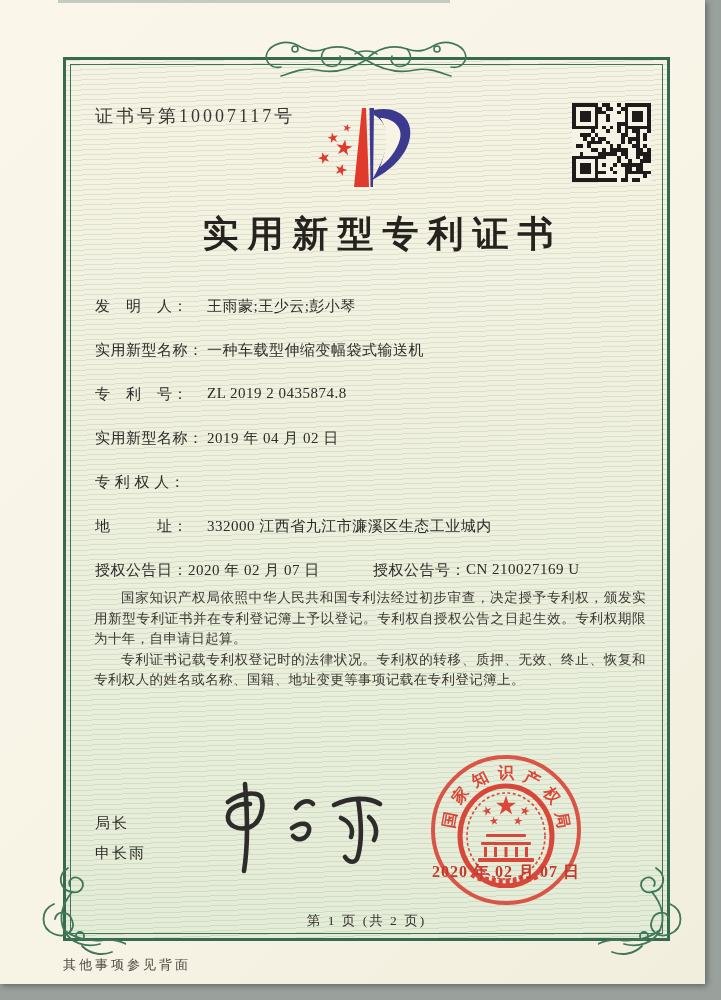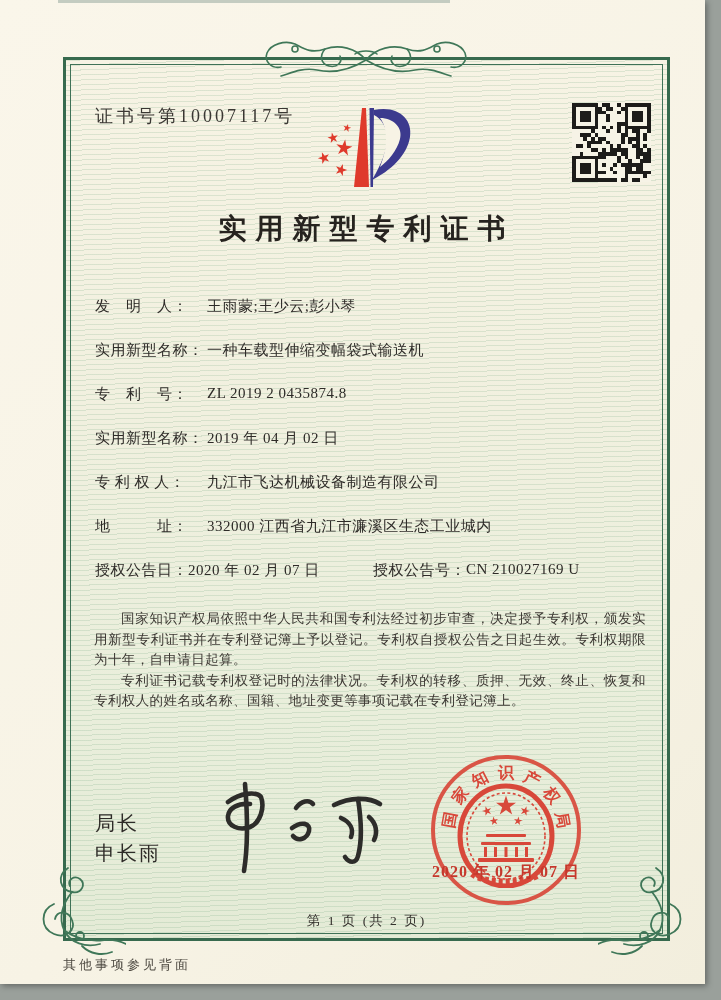--- a/index.html
+++ b/index.html
@@ -28,41 +28,41 @@
   }
   .frame-inner{
     position:absolute;inset:4px;border:1px solid #3f7257;pointer-events:none;
   }
   .ornament{position:absolute;pointer-events:none;}
   
   .cert-no{position:absolute;left:95px;top:104px;font-size:18px;letter-spacing:3px;color:#3a3733;}
   .logo{position:absolute;left:312px;top:104px;width:102px;height:88px;}
   .qr{position:absolute;left:572px;top:103px;width:79px;height:79px;background:#f6f3e6;}
   .title{
-    position:absolute;left:63px;top:210px;width:607px;text-align:center;
-    font-size:28px;font-weight:bold;letter-spacing:9px;color:#26231f;
+    position:absolute;left:79px;top:210px;width:607px;text-align:center;
+    font-size:36px;font-weight:bold;letter-spacing:9px;color:#26231f;
   }
   
   .fields{position:absolute;left:95px;top:297px;width:545px;font-size:15px;}
   .field-row{display:flex;align-items:flex-start;height:17px;margin-bottom:27px;white-space:pre;}
   .field-label{width:112px;flex:0 0 112px;letter-spacing:.5px;}
   .field-value{letter-spacing:.5px;}
   .grant-row{position:relative;height:17px;white-space:pre;font-size:15px;}
   .grant-pair{position:absolute;top:0;display:flex;}
   .grant-pair.first{left:0;}
   .grant-pair.second{left:278px;}
   .grant-pair .field-label{width:auto;flex:none;}
   
   .paragraphs{
-    position:absolute;left:94px;top:609px;width:552px;
+    position:absolute;left:94px;top:588px;width:552px;
     font-size:13.5px;line-height:20.5px;color:#3c3833;text-align:justify;
   }
   .paragraphs p{margin:0;text-indent:2em;letter-spacing:.4px;}
   
-  .sig-labels{position:absolute;left:95px;top:808px;font-size:20px;line-height:30px;letter-spacing:2px;}
+  .sig-labels{position:absolute;left:95px;top:808px;font-size:15px;line-height:30px;letter-spacing:2px;}
   .sig-script{position:absolute;left:200px;top:778px;width:205px;height:100px;}
   
   .seal{position:absolute;left:431px;top:755px;width:150px;height:150px;}
   .seal-ring{
     position:absolute;inset:0;border:4px solid #d8483a;border-radius:50%;
     opacity:.92;
   }
   .seal-char{
     position:absolute;left:50%;top:50%;width:22px;height:22px;margin:-11px 0 0 -11px;
     text-align:center;font-size:16px;font-weight:bold;color:#d8483a;line-height:22px;
@@ -400,21 +400,20 @@
     <div class="field-row">
       <span class="field-label">专　利　号：</span>
       <span class="field-value">ZL 2019 2 0435874.8</span>
     </div>
     <div class="field-row">
       <span class="field-label">实用新型名称：</span>
       <span class="field-value">2019 年 04 月 02 日</span>
     </div>
     <div class="field-row">
       <span class="field-label">专 利 权 人：</span>
-      <span class="field-value">九江市飞达机械设备制造有限公司</span>
     </div>
     <div class="field-row">
       <span class="field-label">地　　　址：</span>
       <span class="field-value">332000 江西省九江市濂溪区生态工业城内</span>
     </div>
     <div class="grant-row">
       <span class="grant-pair first">
         <span class="field-label">授权公告日：</span>
         <span class="field-value">2020 年 02 月 07 日</span>
       </span>

